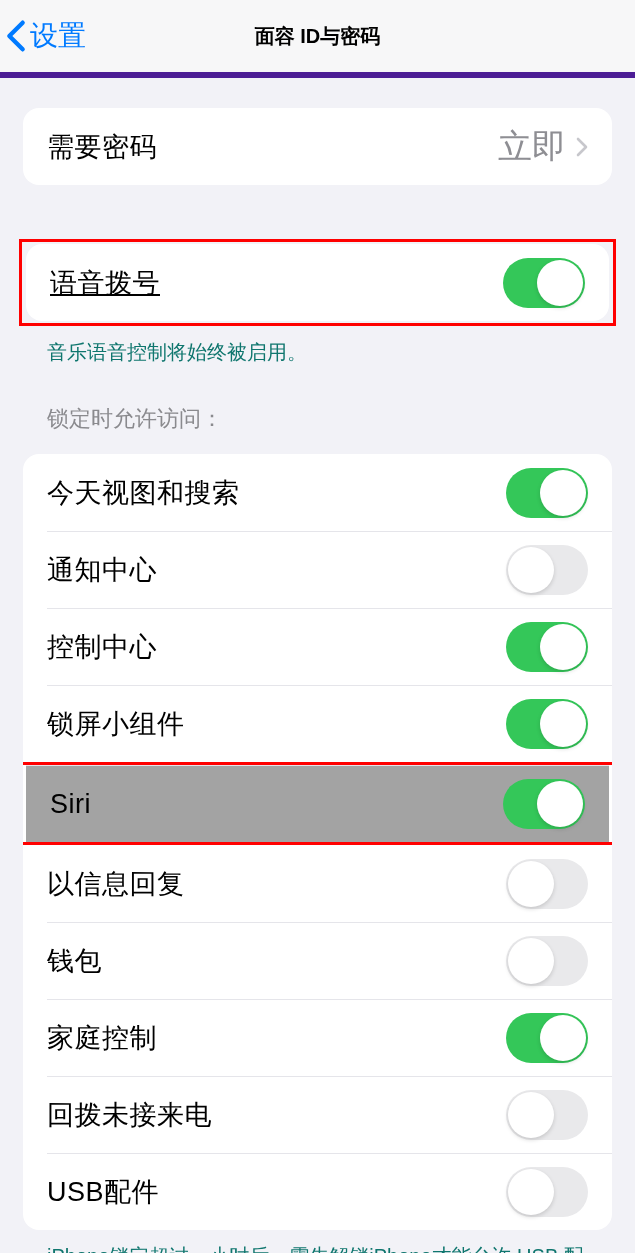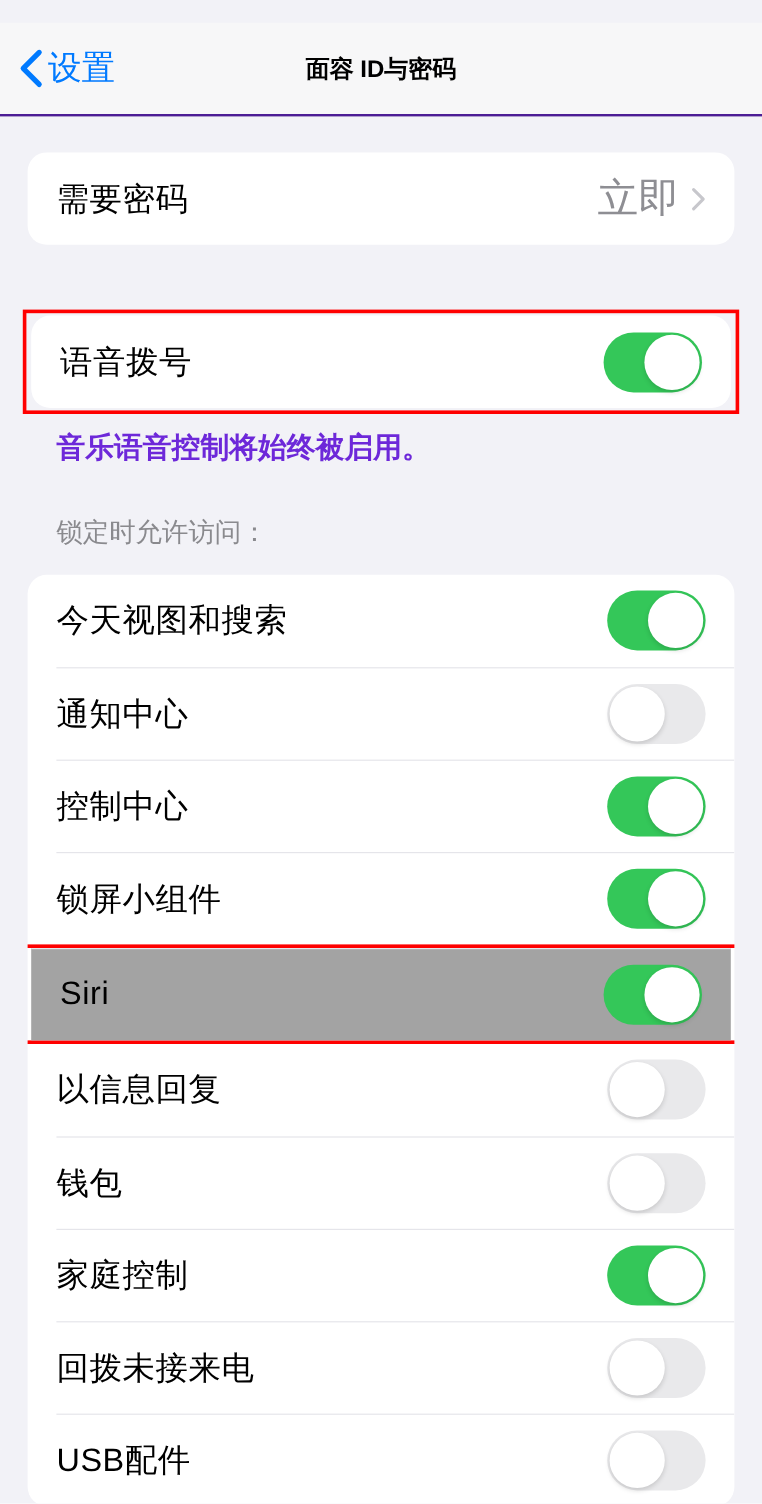--- a/index.html
+++ b/index.html
@@ -11,26 +11,25 @@
     body {
       width: 635px;
       height: 1253px;
       background: #f2f2f7;
       font-family: -apple-system, "SF Pro Text", "Helvetica Neue", Arial, sans-serif;
       overflow: hidden;
     }
     .nav-header {
       height: 78px;
       background: #f7f7f7cc;
-      border-bottom: 2px solid #4c1d95;
+      border-bottom: 6px solid #4c1d95;
       display: flex;
       align-items: center;
       position: relative;
-      padding: 0 16px;
-      margin-top: 19px;
+      padding: 0 6px;
     }
     .back-button {
       display: flex;
       align-items: center;
       color: #007aff;
       font-size: 28px;
       gap: 4px;
     }
     .back-button svg {
       width: 20px;
@@ -110,39 +109,39 @@
       top: 2px;
       box-shadow: 0 2px 4px rgba(0,0,0,0.15);
     }
     .toggle.on .toggle-knob {
       right: 2px;
     }
     .toggle.off .toggle-knob {
       left: 2px;
     }
     .footer-text {
-      font-size: 24px;
-      color: #6d28d9;
+      font-size: 20px;
+      color: #0f766e;
       padding: 12px 24px 0 24px;
       line-height: 1.4;
-      font-weight: bold;
     }
     .group-header {
       font-size: 22px;
       color: #8a8a8e;
       padding: 0 24px 10px 24px;
       margin-top: 38px;
     }
     .highlight-box {
       border: 3px solid #ff0000;
       margin: 54px -4px 0 -4px;
       padding: 2px 4px;
     }
     .highlight-box .section {
       border-radius: 16px;
+      text-decoration: underline;
     }
     .highlight-row-wrap {
       border: 3px solid #ff0000;
       margin: 0 -4px;
       padding: 0 4px;
     }
     .highlight-row-wrap .row {
       background: #a3a3a3;
     }
   </style>

